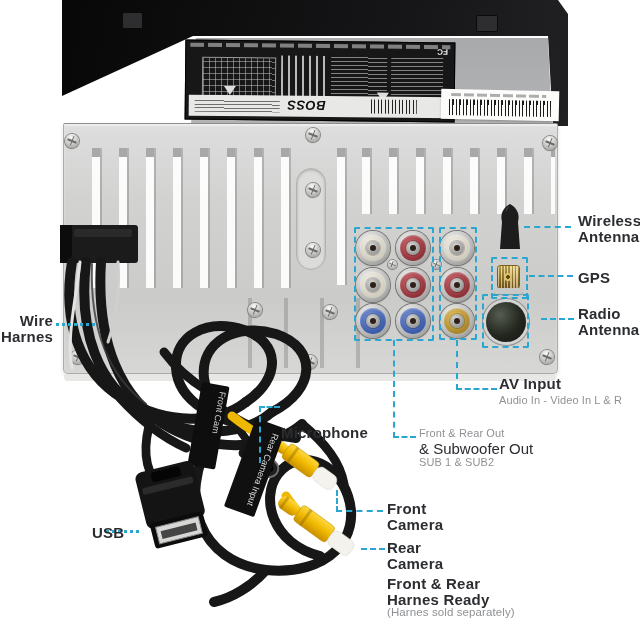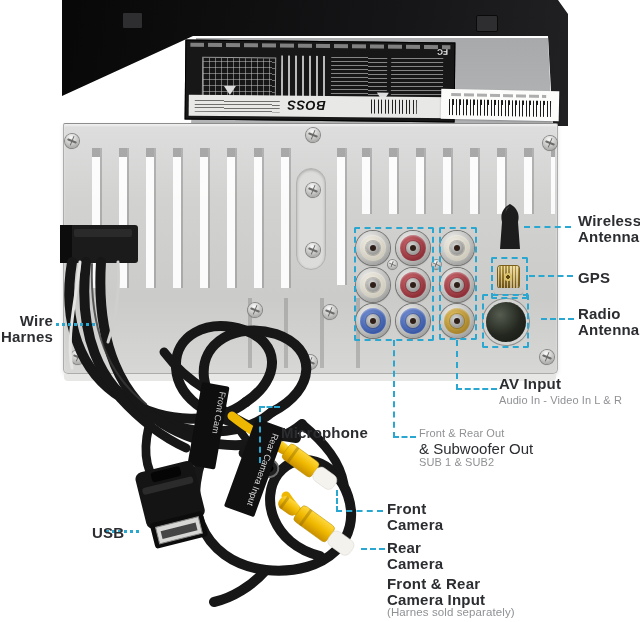--- a/index.html
+++ b/index.html
@@ -409,17 +409,17 @@
   <div class="co co-fc">
     <span>Front</span>
     <span>Camera</span>
   </div>
   <div class="co co-rc">
     <span>Rear</span>
     <span>Camera</span>
   </div>
   <div class="co co-ready">
     <span>Front &amp; Rear</span>
-    <span>Camera Input</span>
+    <span>Harnes Ready</span>
   </div>
   <div class="co-sub s-ready">(Harnes sold separately)</div>
 
 </div>
 
 </body></html>

